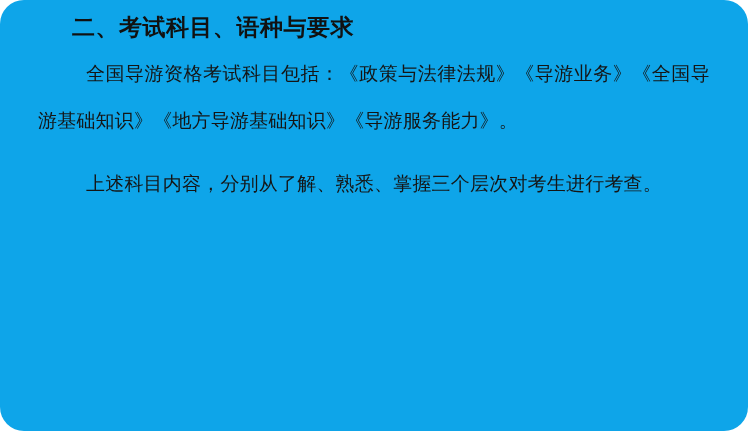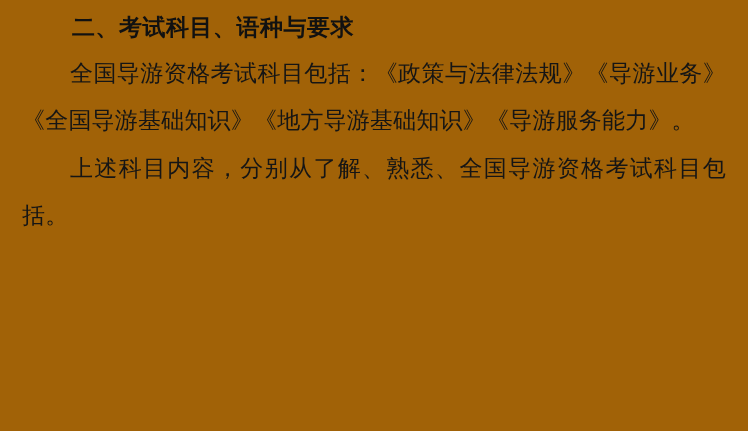--- a/index.html
+++ b/index.html
@@ -13,53 +13,54 @@
     overflow: hidden;
     font-family: "DejaVu Serif", "Liberation Serif", serif;
     color: #1a1a1a;
   }
   .page {
     position: relative;
     width: 748px;
     height: 431px;
     box-sizing: border-box;
     padding: 4px 22px 0 22px;
-    background: #a16207;
+    background: #0ea5e9;
+    border-radius: 24px;
   }
   .heading {
     font-family: "DejaVu Sans", "Liberation Sans", sans-serif;
     font-weight: bold;
     font-size: 23px;
     line-height: 34px;
     letter-spacing: 0.5px;
     text-indent: 50px;
     margin: 6px 0 6px 0;
     color: #111111;
     white-space: nowrap;
   }
   .para {
     font-family: "DejaVu Serif", "Liberation Serif", serif;
-    font-size: 23px;
+    font-size: 19px;
     line-height: 47px;
     letter-spacing: 0.2px;
     text-indent: 48px;
-    margin: 0;
+    margin: 16px;
     color: #151515;
     text-align: justify;
     text-justify: inter-character;
   }
   .para.p1 { margin-top: 2px; }
   .para.p2 { margin-top: 1px; }
   .para.p3 { margin-top: 1px; }
 </style>
 </head>
 <body>
 
 <div class="page">
 
   <h2 class="heading">二、考试科目、语种与要求</h2>
 
   <p class="para p1">全国导游资格考试科目包括：《政策与法律法规》《导游业务》《全国导游基础知识》《地方导游基础知识》《导游服务能力》。</p>
 
 
-  <p class="para p3">上述科目内容，分别从了解、熟悉、全国导游资格考试科目包括。</p>
+  <p class="para p3">上述科目内容，分别从了解、熟悉、掌握三个层次对考生进行考查。</p>
 
 </div>
 
 </body></html>

